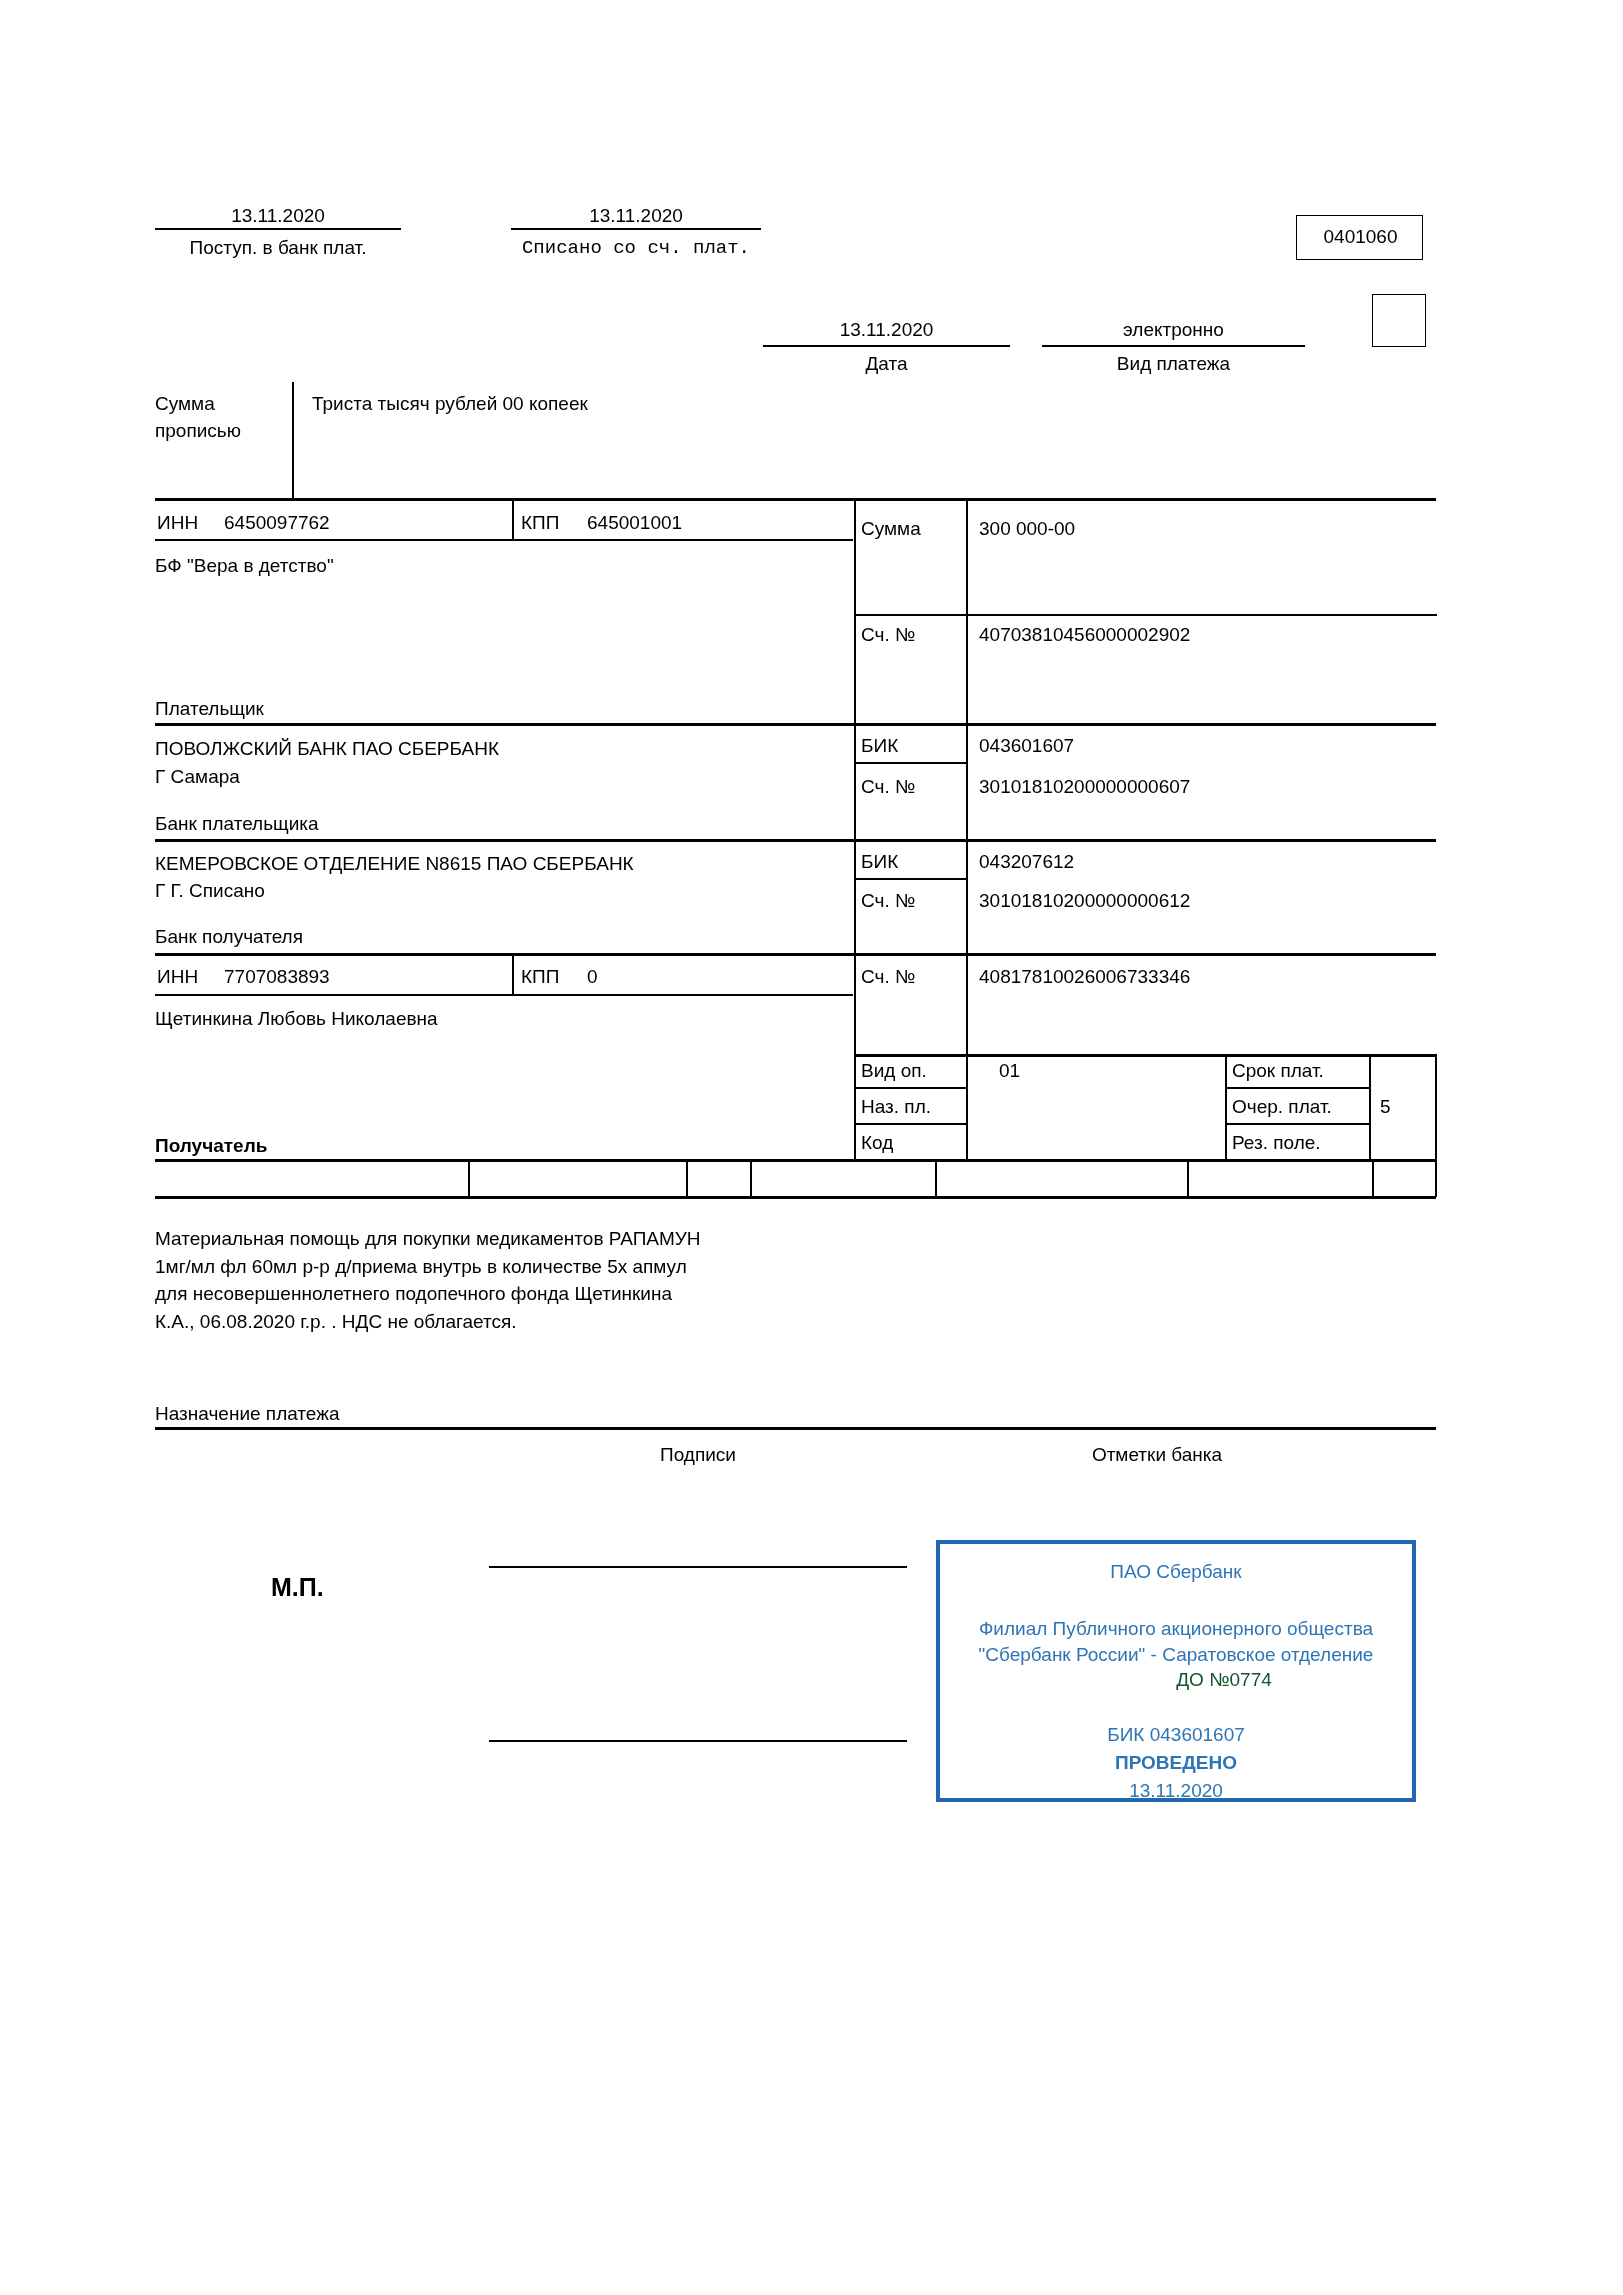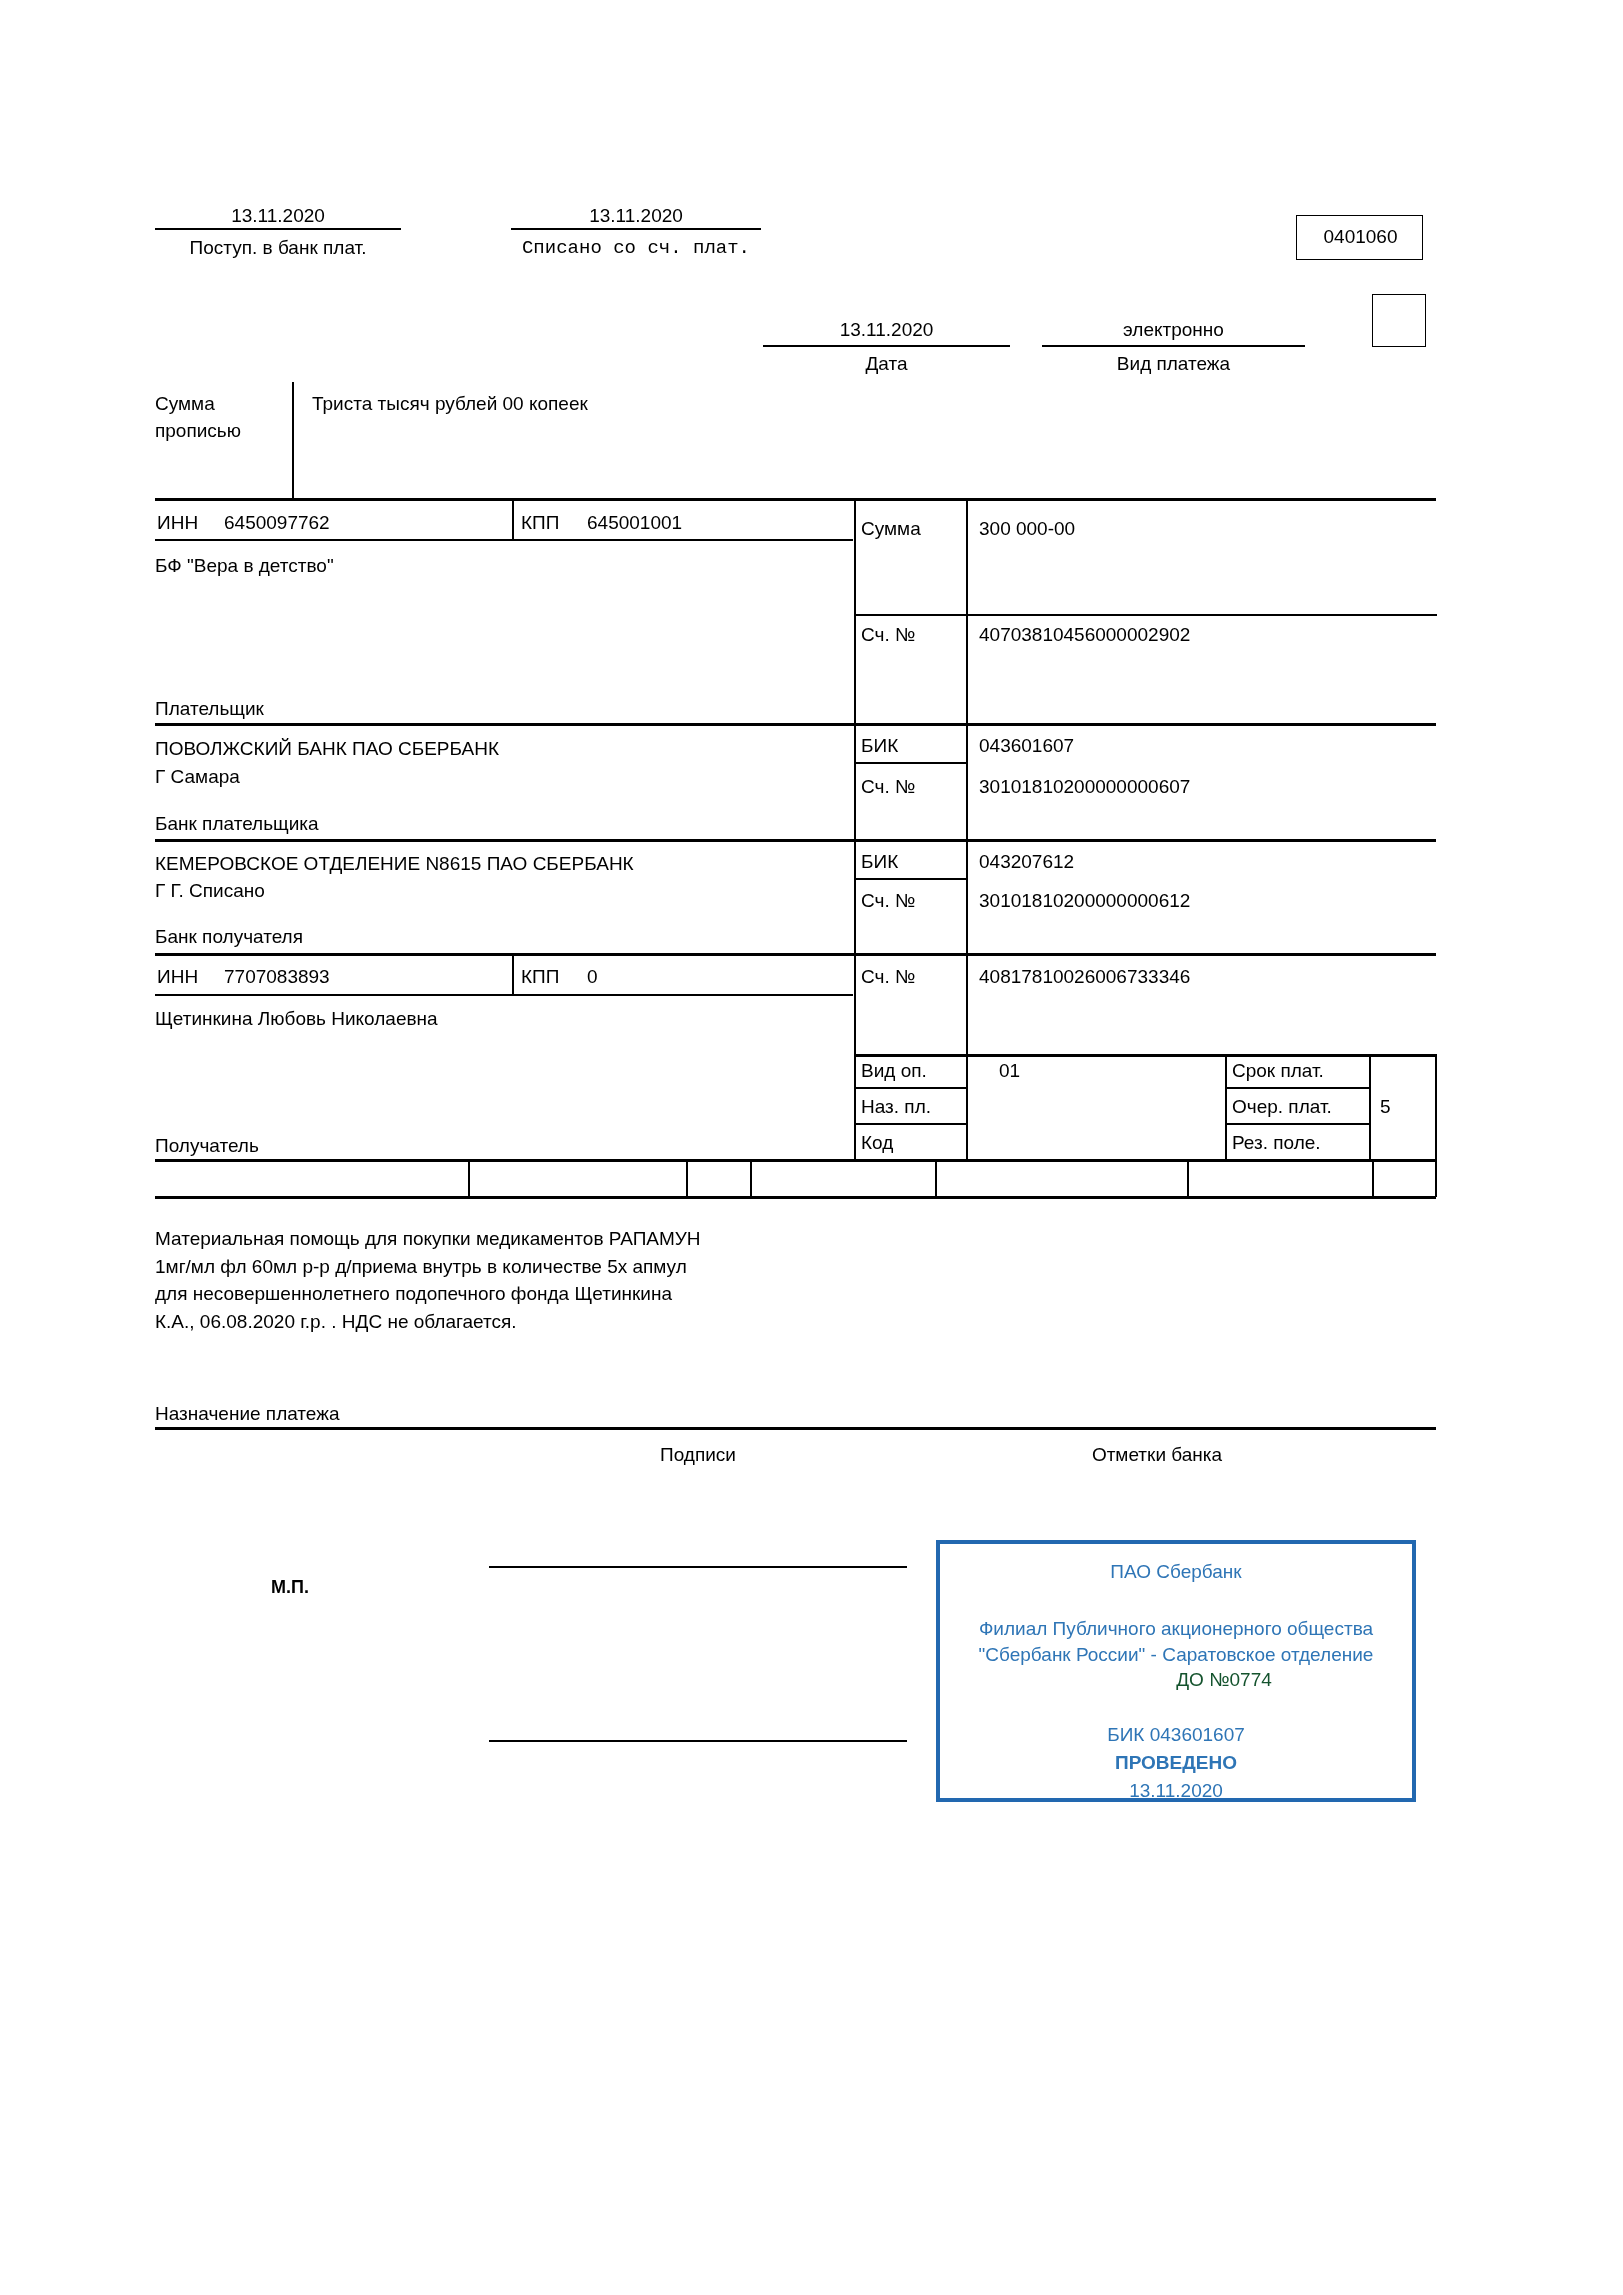--- a/index.html
+++ b/index.html
@@ -8,21 +8,21 @@
   .t{position:absolute;font-size:19px;line-height:22.4px;white-space:pre;}
   .c{text-align:center;}
   .b{font-weight:bold;}
   .title{font-size:29.4px;line-height:34px;font-weight:bold;letter-spacing:0.6px;word-spacing:13px;}
   .hl{position:absolute;background:#000;height:1.8px;}
   .hl.thick{height:2.9px;}
   .vl{position:absolute;background:#000;width:1.8px;}
   .box{position:absolute;border:1.8px solid #000;background:#fff;}
   .stamp{position:absolute;border:4.1px solid #2268b0;}
   .blue{color:#2e75b6;}
-  .mp{font-size:18px;line-height:27px;font-weight:bold;}
+  .mp{font-size:25px;line-height:27px;font-weight:bold;}
 </style>
 </head>
 <body>
 
 <div class="page">
 
   <div class="t c" style="left:155px;top:205px;width:246px;">13.11.2020</div>
   <div class="hl" style="left:155px;top:228px;width:246px;"></div>
   <div class="t c" style="left:155px;top:237px;width:246px;">Поступ. в банк плат.</div>
 
@@ -107,21 +107,21 @@
   <div class="t" style="left:861px;top:851px;">БИК</div>
   <div class="t" style="left:979px;top:851px;">043207612</div>
   <div class="t" style="left:861px;top:890px;">Сч. №</div>
   <div class="t" style="left:979px;top:890px;">30101810200000000612</div>
 
   <div class="t" style="left:157px;top:966px;">ИНН</div>
   <div class="t" style="left:224px;top:966px;">7707083893</div>
   <div class="t" style="left:521px;top:966px;">КПП</div>
   <div class="t" style="left:587px;top:966px;">0</div>
   <div class="t" style="left:155px;top:1008px;">Щетинкина Любовь Николаевна</div>
-  <div class="t" style="left:155px;top:1135px;">Получатель</div>
+  <div class="t" style="left:155px;top:1135px;font-weight:bold;">Получатель</div>
   <div class="t" style="left:861px;top:966px;">Сч. №</div>
   <div class="t" style="left:979px;top:966px;">40817810026006733346</div>
 
   <div class="t" style="left:861px;top:1060px;">Вид оп.</div>
   <div class="t" style="left:999px;top:1060px;">01</div>
   <div class="t" style="left:1232px;top:1060px;">Срок плат.</div>
   <div class="t" style="left:861px;top:1096px;">Наз. пл.</div>
   <div class="t" style="left:1232px;top:1096px;">Очер. плат.</div>
   <div class="t" style="left:1380px;top:1096px;">5</div>
   <div class="t" style="left:861px;top:1132px;">Код</div>

